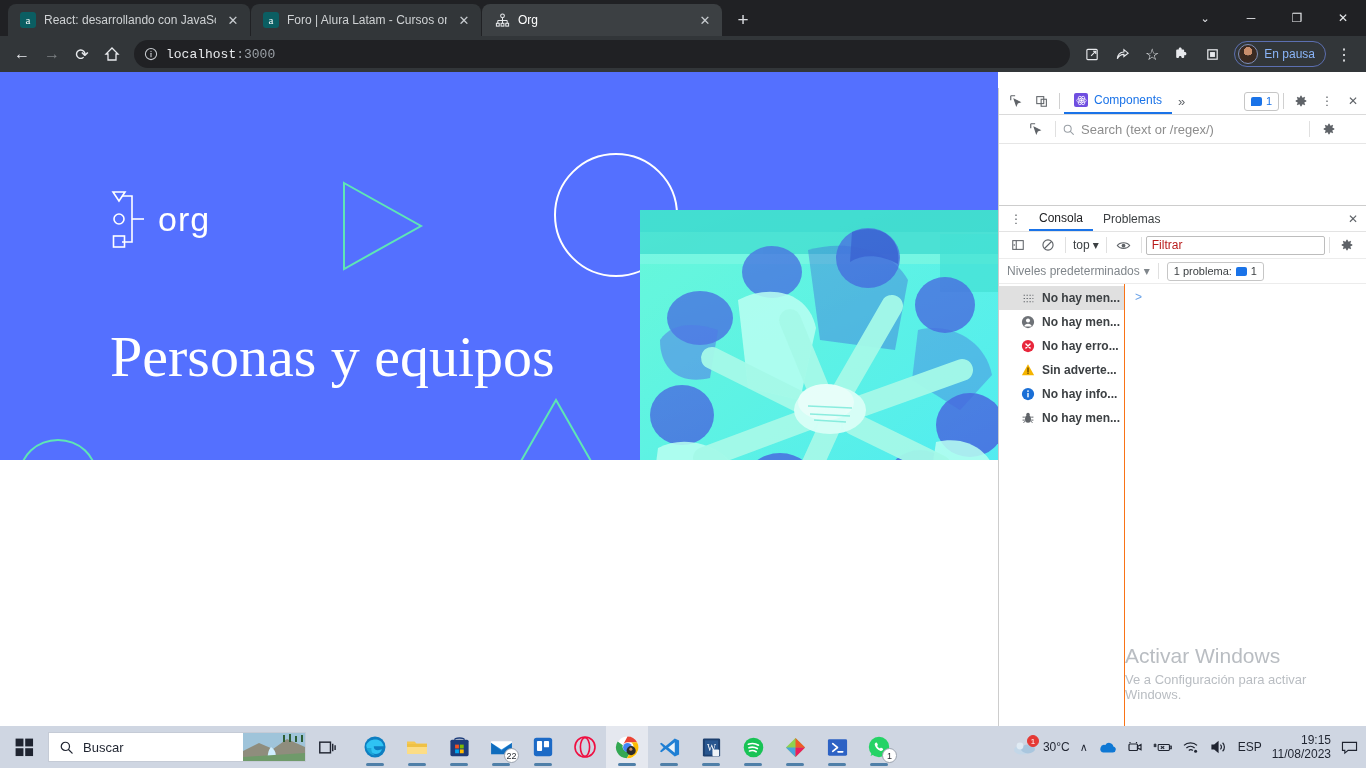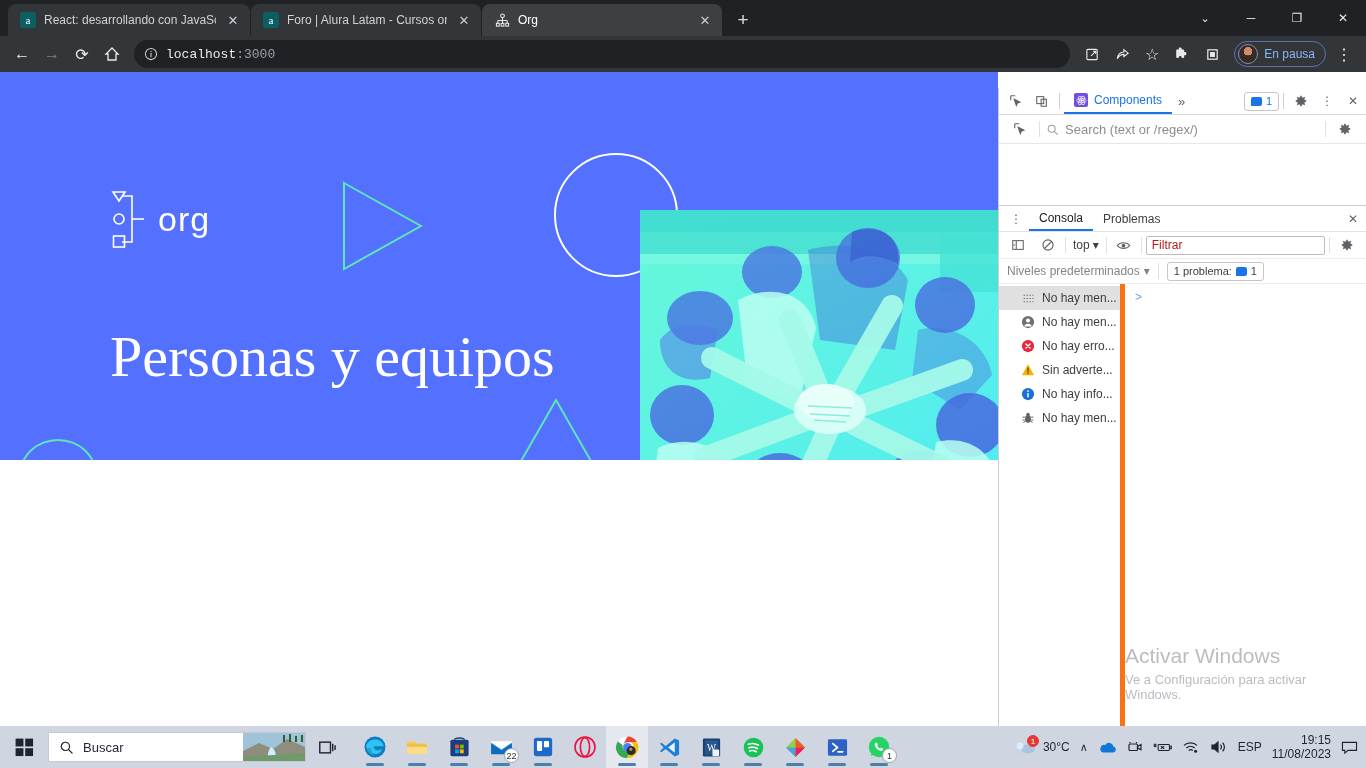--- a/index.html
+++ b/index.html
@@ -148,21 +148,21 @@
   }
   .dt-more { padding: 0 6px; color:#5f6368; font-size: 13px; }
   .dt-spacer { flex: 1 1 auto; }
   .issue-pill {
     display:flex; align-items:center; gap:4px; height:19px; padding: 0 6px;
     border: 1px solid #c6c6c6; border-radius: 3px; color:#1a73e8; font-size: 11px;
   }
   .msg-ico { width:11px; height:9px; background:#1a73e8; border-radius:2px 2px 2px 0; display:block; }
 
   .rdt-search {
-    height: 29px; display:flex; align-items:center; gap: 6px; padding: 0 8px;
+    height: 29px; display:flex; align-items:center; gap: 6px; padding: 0 24px;
     border-bottom: 1px solid #e6e6e6;
   }
   .rdt-search .sbox { flex:1 1 auto; display:flex; align-items:center; gap:6px; min-width:0; }
   .rdt-search .sbox .ph { color:#8d8d8d; font-size: 13px; white-space:nowrap; overflow:hidden; }
   .rdt-vsep { width:1px; height:16px; background:#e0e0e0; }
 
   .rdt-tree { height: 62px; background:#ffffff; border-bottom: 1px solid #cdcdcd; }
 
   .console-wrap { flex: 1 1 auto; display:flex; flex-direction: column; background:#fff; min-height:0; }
   .con-tabbar {
@@ -180,22 +180,22 @@
     display:flex; align-items:center; padding: 0 5px; color:#b91c1c; font-size:12px;
     min-width: 0; background:#fff;
   }
   .con-toolbar2 {
     height: 25px; display:flex; align-items:center; gap:8px; padding: 0 8px;
     border-bottom: 1px solid #ececec; color:#5f6368; font-size: 12px;
   }
   .levels { display:flex; align-items:center; gap:4px; color:#80868b; }
   .con-body { flex:1 1 auto; display:flex; min-height:0; }
   .con-sidebar {
-    width: 126px; flex: 0 0 126px; border-right:5px solid #f97316; background:#ffffff;
-    padding-top: 2px; overflow:hidden;
+    width: 126px; flex: 0 0 126px; border-right:1px solid #f97316; background:#ffffff;
+    padding-top: 2px; overflow:hidden;font-weight:bold;
   }
   .side-item {
     height: 24px; display:flex; align-items:center; gap: 7px; padding-left: 22px; font-size: 12px;
     color:#3c4043; white-space: nowrap;
   }
   .side-item.selected { background: #e0e0e0; }
   .side-ico { width: 14px; height: 14px; flex:0 0 14px; display:flex; align-items:center; justify-content:center; }
   .con-main { flex:1 1 auto; position:relative; background:#fff; padding: 6px 0 0 10px; }
   .prompt { color:#6aa2e8; font-size: 12px; }
 

